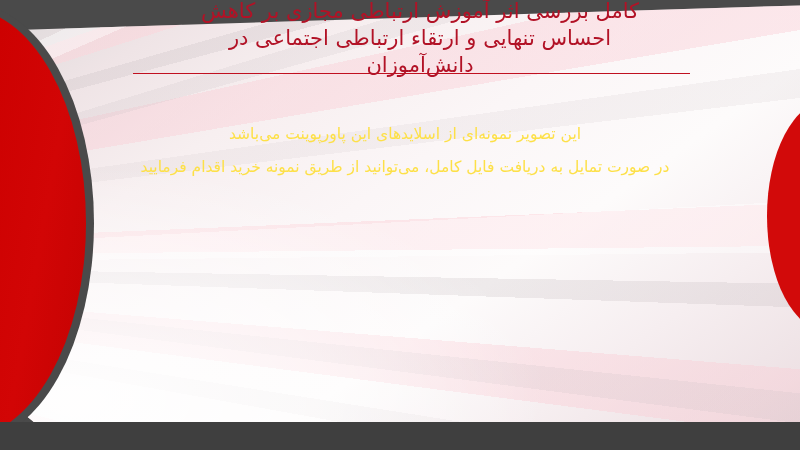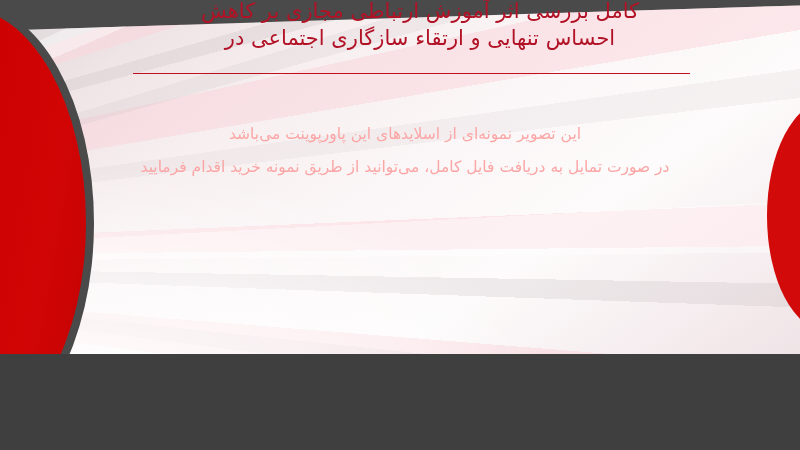--- a/index.html
+++ b/index.html
@@ -12,21 +12,21 @@
     width: 800px;
     height: 450px;
     overflow: hidden;
     font-family: "DejaVu Sans", "Liberation Sans", sans-serif;
   }
 
   
   .slide {
     position: relative;
     width: 800px;
-    height: 354px;
+    height: 422px;
     overflow: hidden;
     background: #4a4a4a;
   }
 
   
   .frame-outer {
     position: absolute;
     inset: 0;
     background: #4a4a4a;
     z-index: 0;
@@ -164,21 +164,21 @@
     border-top: 1.6px solid #c01020;
   }
 
   .body-block {
     position: absolute;
     z-index: 6;
     left: 60px;
     top: 118px;
     width: 690px;
     text-align: center;
-    color: #fca5a5;
+    color: #fde047;
     font-size: 15.5px;
     line-height: 33px;
     direction: rtl;
     white-space: nowrap;
   }
   .body-block .b-line {
     display: block;
   }
 </style>
 </head>
@@ -196,21 +196,22 @@
 
   <div class="left-ellipse-ring"></div>
   <div class="left-ellipse"></div>
 
   <div class="right-ellipse"></div>
 
   <div class="title-rule"></div>
 
   <div class="title-block">
     <span class="t-line">کامل بررسی اثر آموزش ارتباطی مجازی بر کاهش</span>
-    <span class="t-line">احساس تنهایی و ارتقاء سازگاری اجتماعی در</span>
+    <span class="t-line">احساس تنهایی و ارتقاء ارتباطی اجتماعی در</span>
+    <span class="t-line">دانش‌آموزان</span>
   </div>
 
   <div class="body-block">
     <span class="b-line">این تصویر نمونه‌ای از اسلایدهای این پاورپوینت می‌باشد</span>
     <span class="b-line">در صورت تمایل به دریافت فایل کامل، می‌توانید از طریق نمونه خرید اقدام فرمایید</span>
   </div>
 
 </div>
 
 </body></html>

